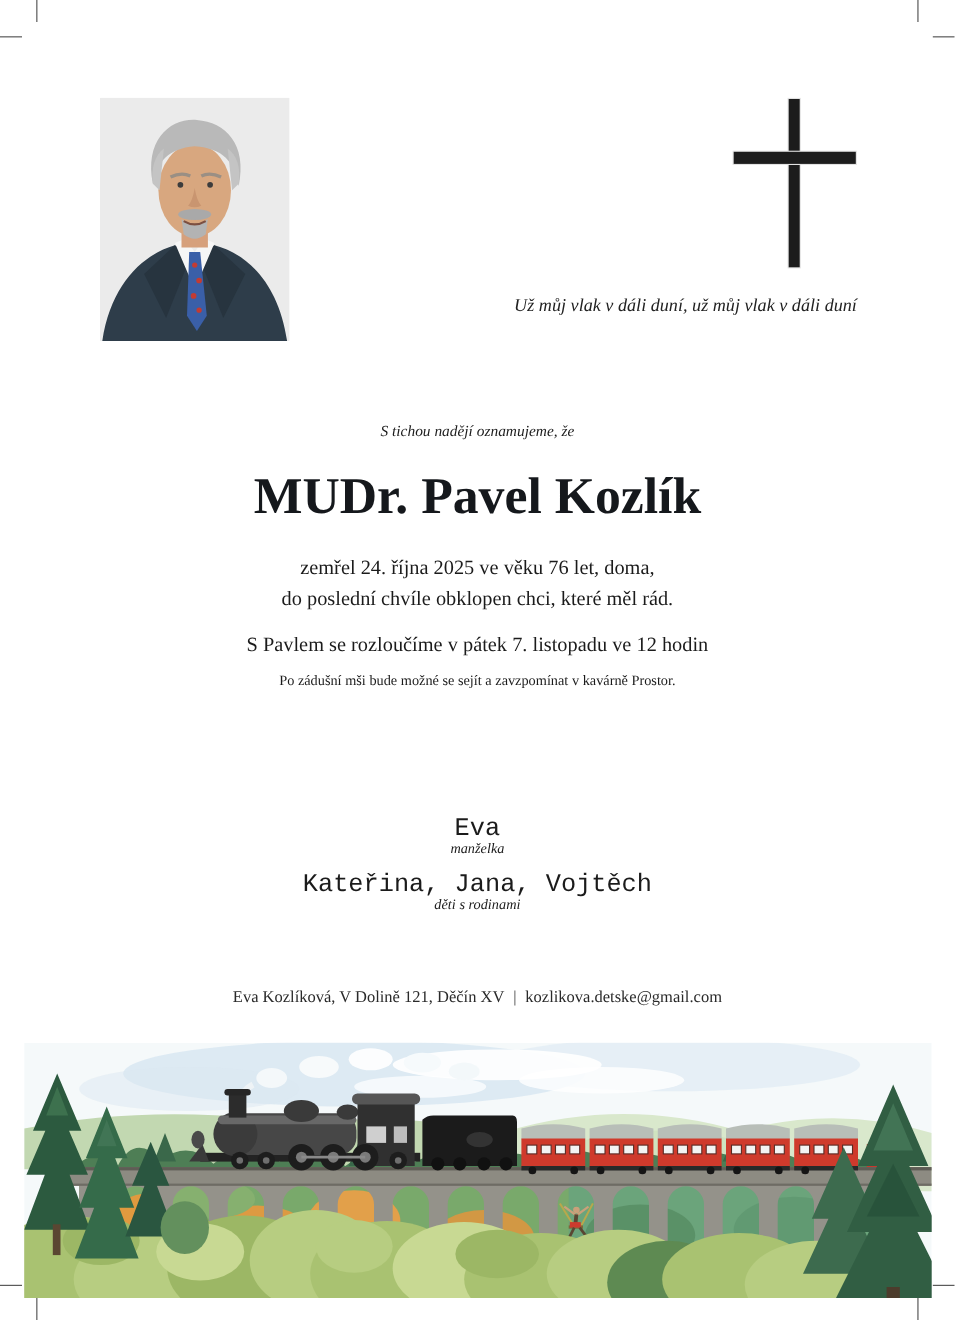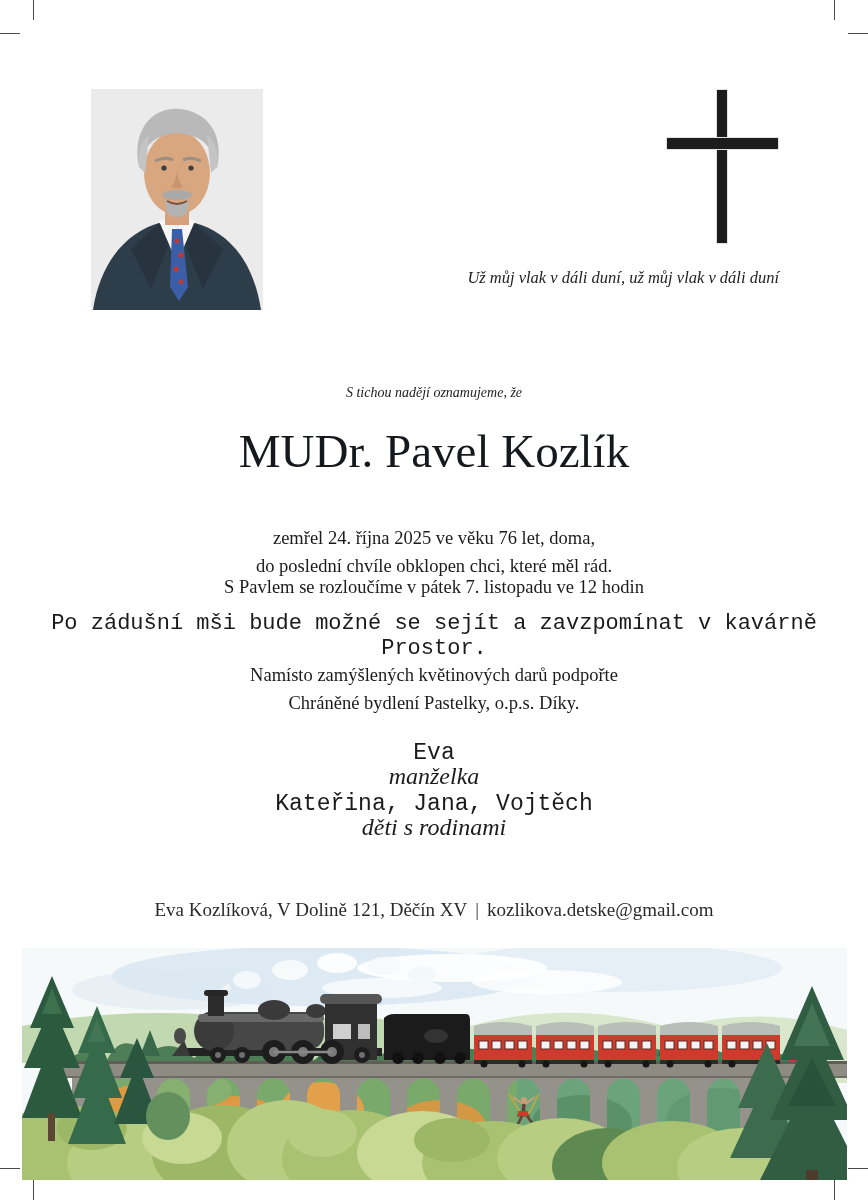--- a/index.html
+++ b/index.html
@@ -18,30 +18,30 @@
   
   .cross-v { position:absolute; left:717px; top:90px; width:10px; height:153px; background:#1c1c1c; box-shadow:0 0 0 1px #e2e2e2; }
   .cross-h { position:absolute; left:667px; top:138px; width:111px; height:11px; background:#1c1c1c; box-shadow:0 0 0 1px #e2e2e2; }
   
   .quote {
     position:absolute; right:89px; top:266px; text-align:right;
     font-style:italic; font-size:16.5px; line-height:23px; color:#222;
   }
   .cblock { position:absolute; left:0; right:0; text-align:center; }
   .intro    { top:385px; font-size:14px;font-style:italic; }
-  .name     { top:424px; font-size:47px; font-weight:normal; color:#15181c; }
-  .death    { top:503px; font-size:18.5px; line-height:28px;margin-top:21px; }
+  .name     { top:424px; font-size:47px; font-weight:bold; color:#15181c; }
+  .death    { top:503px; font-size:18.5px; line-height:28px; }
   .farewell { top:557px; font-size:18.5px; line-height:28px;margin-top:16px; }
-  .gather   { top:611px; font-size:22px;font-family:Liberation Mono, monospace; }
+  .gather   { top:611px; font-size:13px; }
   .donation { top:661px; font-size:18.5px; line-height:28px; }
   .m-name   { font-size:23px;font-family:Liberation Mono, monospace; }
-  .m-rel    { font-size:24px; font-style:italic; }
+  .m-rel    { font-size:13px; font-style:italic; }
   .mourner1-name { top:740px; } .mourner1-rel { top:763px; }
   .mourner2-name { top:791px; } .mourner2-rel { top:814px; }
-  .contact  { top:899px; font-size:19px; color:#2a2a2a; }
+  .contact  { top:899px; font-size:15px; color:#2a2a2a; }
   .contact .sep { display:inline-block; margin:0 8px; color:#444; }
   
   .illustration { position:absolute; left:22px; top:948px; width:825px; height:232px; }
 </style>
 </head>
 <body>
 
 <div class="page">
 
   <div class="crop v" style="left:33px; top:0;"></div>
@@ -106,24 +106,20 @@
     <div>zemřel 24. října 2025 ve věku 76 let, doma,</div>
     <div>do poslední chvíle obklopen chci, které měl rád.</div>
   </div>
 
   <div class="cblock farewell">
     <div>S Pavlem se rozloučíme v pátek 7. listopadu ve 12 hodin</div>
   </div>
 
   <div class="cblock gather">Po zádušní mši bude možné se sejít a zavzpomínat v kavárně Prostor.</div>
 
-  <div class="cblock donation">
-    <div>Namísto zamýšlených květinových darů podpořte</div>
-    <div>Chráněné bydlení Pastelky, o.p.s. Díky.</div>
-  </div>
 
   <div class="cblock m-name mourner1-name">Eva</div>
   <div class="cblock m-rel mourner1-rel">manželka</div>
   <div class="cblock m-rel mourner2-rel">děti s rodinami</div>
   <div class="cblock m-name mourner2-name">Kateřina, Jana, Vojtěch</div>
 
   <div class="cblock contact">
     <span>Eva Kozlíková, V Dolině 121, Děčín XV</span><span class="sep">|</span><span>kozlikova.detske@gmail.com</span>
   </div>
 

